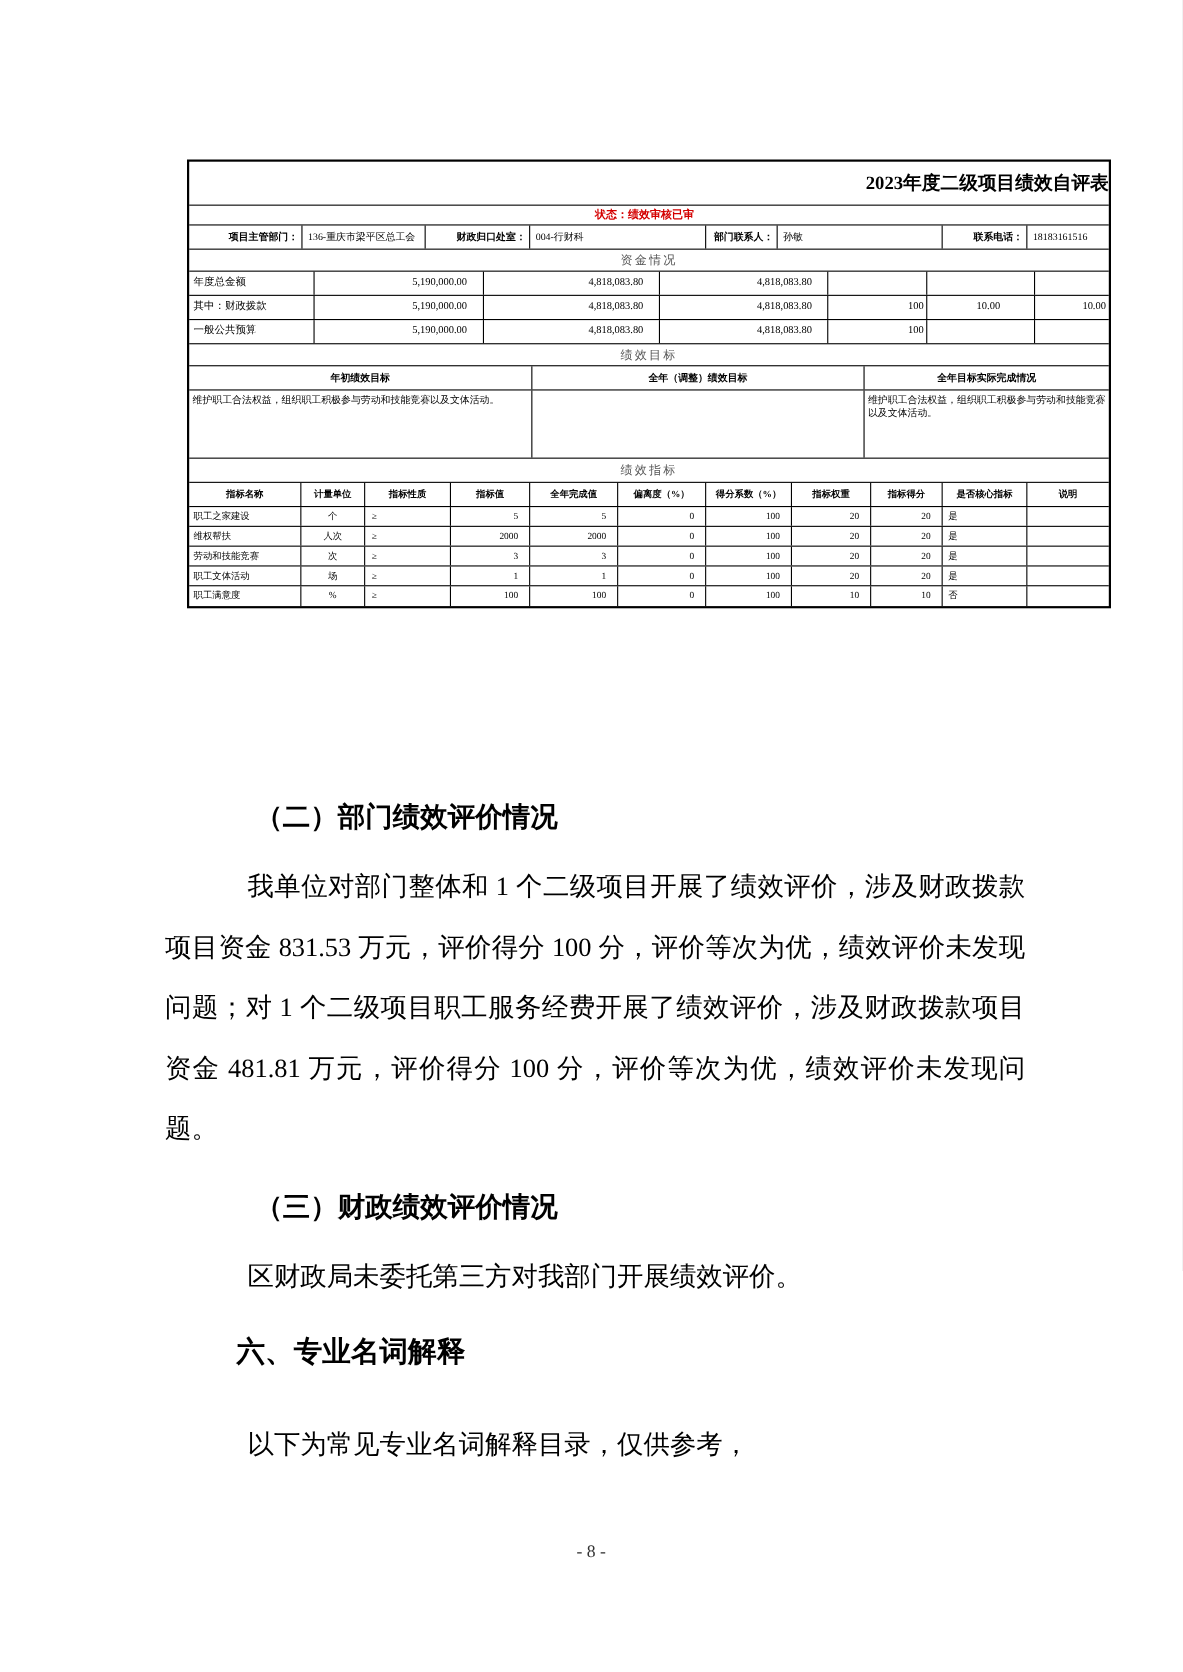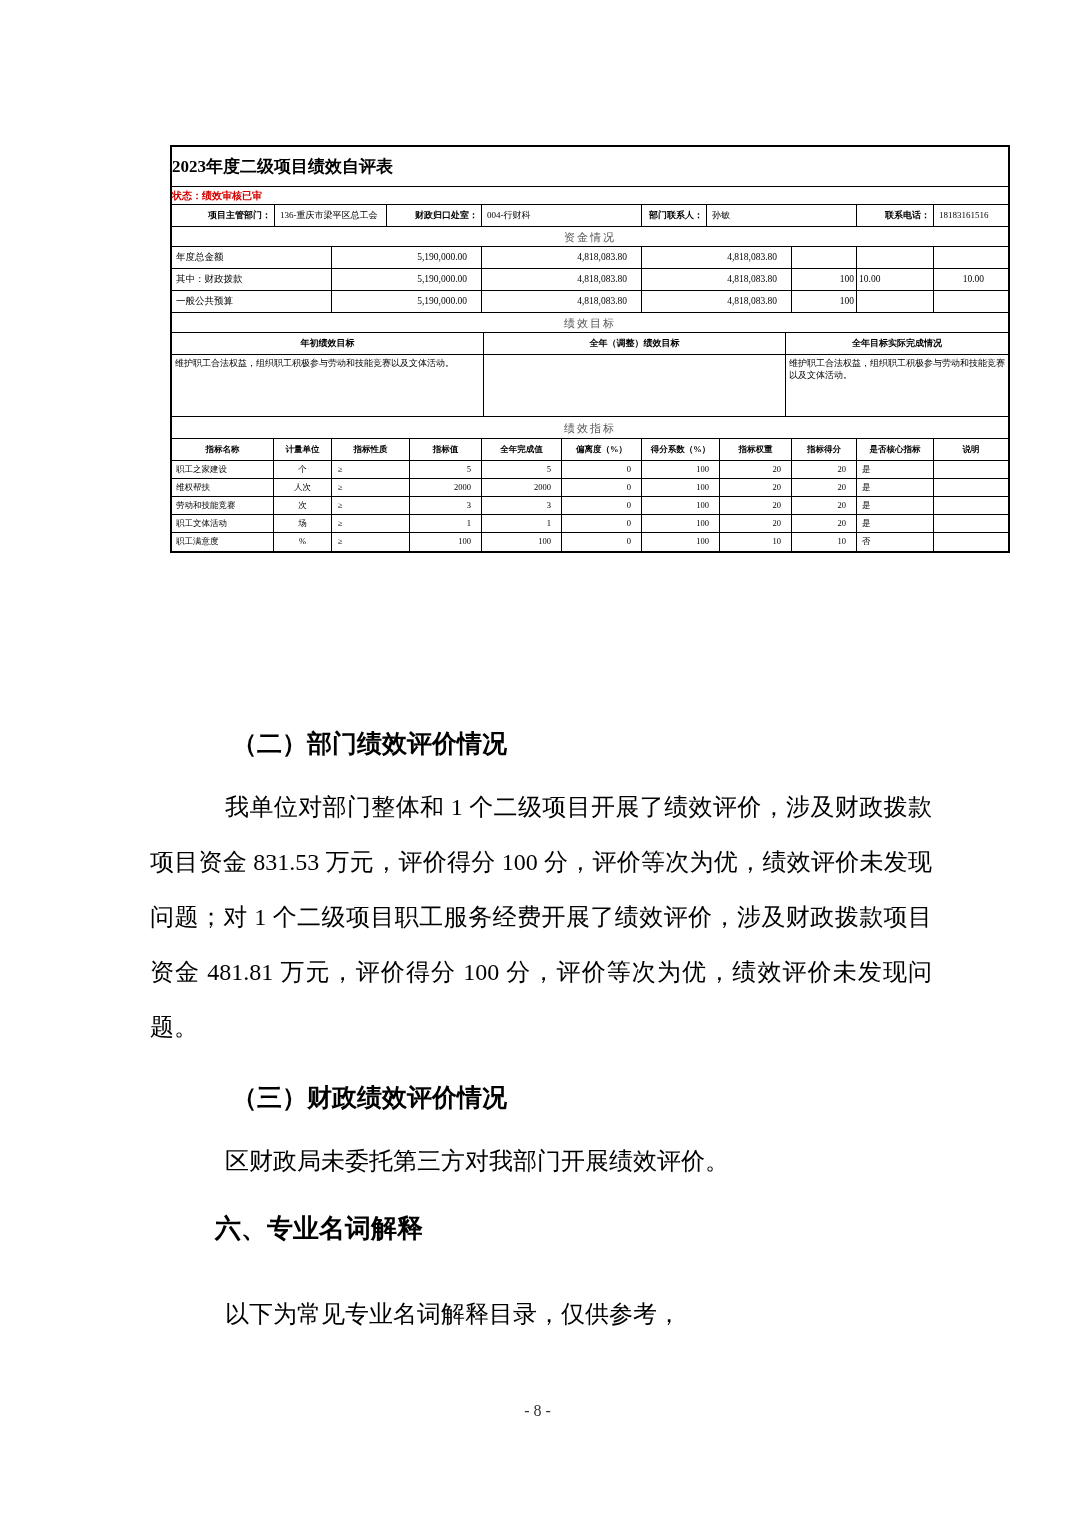--- a/index.html
+++ b/index.html
@@ -2,33 +2,33 @@
 <html><head>
 <meta charset="utf-8">
 <style>
   * { box-sizing: border-box; margin: 0; padding: 0; }
   html, body { background: #e8e8e8; }
   body { width: 1075px; height: 1520px; position: relative; font-family: "Liberation Serif", serif; }
   .page { position: absolute; left: 0; top: 0; width: 1075px; height: 1520px; background: #ffffff; overflow: hidden; }
 
   
   .selftable { position: absolute; left: 170px; top: 145px; width: 840px; border: 2px solid #000; background: #fff; color: #000; }
-  .t-title { height: 40px; line-height: 40px; text-align: left; font-weight: bold; font-size: 17px; border-bottom: 1px solid #000; }
-  .t-status { height: 18px; line-height: 18px; text-align: left; font-weight: bold; font-size: 10px; color: #d40000; padding-right: 8px; border-bottom: 1px solid #000; }
+  .t-title { height: 40px; line-height: 40px; text-align: right; font-weight: bold; font-size: 17px; border-bottom: 1px solid #000; }
+  .t-status { height: 18px; line-height: 18px; text-align: center; font-weight: bold; font-size: 10px; color: #d40000; padding-right: 8px; border-bottom: 1px solid #000; }
   .trow { display: flex; border-bottom: 1px solid #000; }
   .trow:last-child { border-bottom: none; }
   .tcell { border-right: 1px solid #000; overflow: hidden; white-space: nowrap; }
   .tcell:last-child { border-right: none; }
   .lbl { font-weight: bold; font-size: 9px; text-align: right; padding-right: 3px; }
   .val { font-size: 9px; text-align: left; padding-left: 5px; }
   .inforow { height: 22px; line-height: 21px; }
   .secbar { height: 20px; line-height: 20px; text-align: center; font-size: 11px; color: #555; border-bottom: 1px solid #000; letter-spacing: 2px; }
   .hdr { font-weight: bold; font-size: 9px; text-align: center; }
   .hrow { height: 22px; line-height: 21px; }
-  .drow { height: 22px; line-height: 21px; font-size: 9.5px; }
+  .drow { height: 22px; line-height: 21px; font-size: 9.5px; gap: 43px; }
   .irow { height: 18px; line-height: 17px; font-size: 8.5px; justify-content: space-between; }
   .name { text-align: left; padding-left: 4px; }
   .num { text-align: right; padding-right: 14px; }
   .num-tight { text-align: right; padding-right: 2px; }
   .wleft { text-align: left; padding-left: 2px; }
   .score-pad { text-align: right; padding-right: 24px; }
   .ge { text-align: left; padding-left: 6px; }
   .yesno { text-align: left; padding-left: 5px; }
   .inum { text-align: right; padding-right: 10px; }
   .goalcell { font-size: 9px; line-height: 1.35; white-space: normal; text-align: left; padding: 2px 3px; vertical-align: top; }

